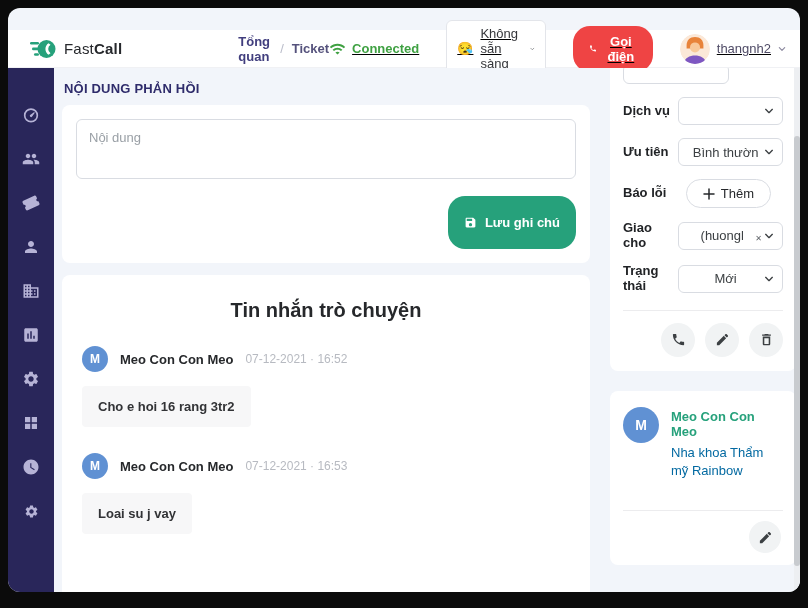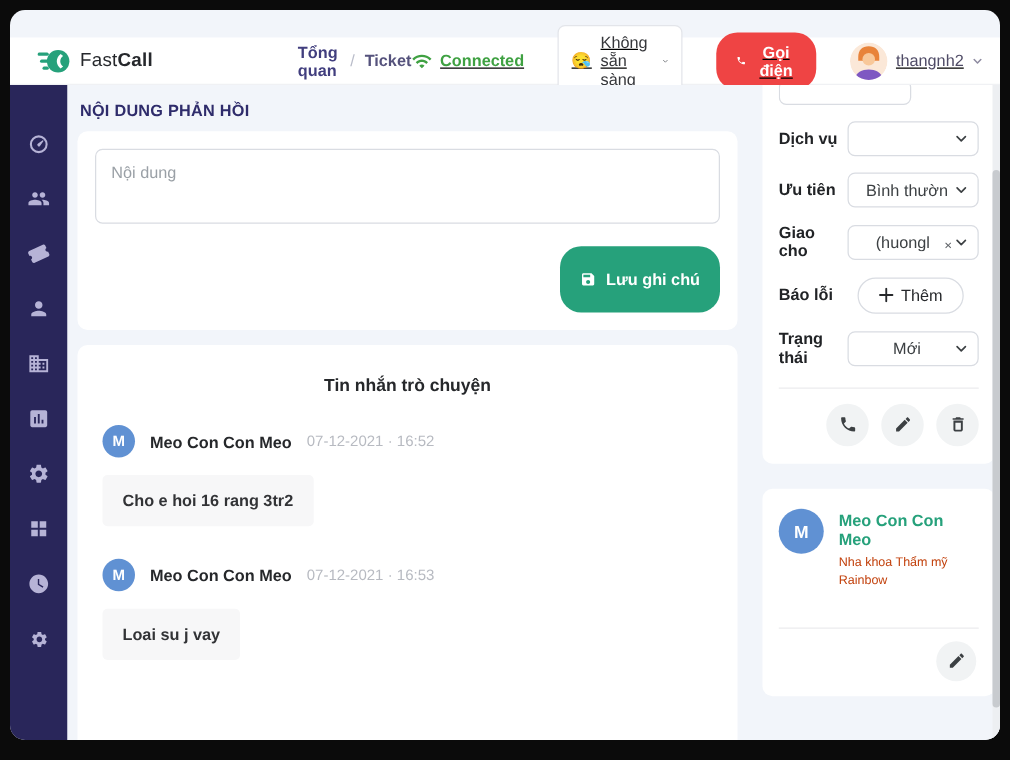--- a/index.html
+++ b/index.html
@@ -44,21 +44,21 @@
   .section-title { margin:13px 0 9px 2px; font-size:13px; font-weight:700; color:#2f2c6b; letter-spacing:.2px; }
   .card { background:#fff; border-radius:8px; }
   .note-card { padding:14px; }
   .note-input { width:100%; height:60px; border:1px solid #d9dce2; border-radius:6px; padding:10px 12px;
                 font-size:13px; font-family:"Liberation Sans", sans-serif; color:#3c4043; resize:none; outline:none; }
   .note-input::placeholder { color:#9aa0a6; }
   .note-actions { text-align:right; margin-top:13px; }
   .save-btn { display:inline-flex; align-items:center; gap:8px; background:#26a17b; color:#fff; border:none;
               border-radius:17px; padding:19px 16px; font-size:13px; font-weight:700; cursor:pointer; }
   .chat-card { flex:1; margin-top:12px; border-radius:8px 8px 0 0; padding:18px 20px; overflow:hidden; }
-  .chat-title { text-align:center; font-size:14px; font-weight:700; color:#26282b; margin:6px 0 20px; }
+  .chat-title { text-align:center; font-size:20px; font-weight:700; color:#26282b; margin:6px 0 20px; }
   .msg-head { display:flex; align-items:center; gap:12px; margin-top:4px; }
   .msg-avatar { width:26px; height:26px; border-radius:50%; background:#6091d3; color:#fff; font-size:12px;
                 font-weight:700; display:flex; align-items:center; justify-content:center; }
   .msg-sender { font-size:13px; font-weight:700; color:#26282b; }
   .msg-time { font-size:12px; color:#b7bac1; }
   .msg-bubble { display:inline-block; align-self:flex-start; margin:14px 0 22px 0; background:#f7f7f8;
                 padding:13px 16px; border-radius:4px; font-size:13px; font-weight:700; color:#323336; }
   .chat-card { display:flex; flex-direction:column; align-items:stretch; }
 
   
@@ -79,21 +79,21 @@
   .actions-row { display:flex; justify-content:flex-end; gap:10px; padding:12px 0 2px; }
   .icon-btn { width:34px; height:34px; border-radius:50%; background:#f1f3f4; border:none; display:flex;
               align-items:center; justify-content:center; cursor:pointer; }
   .icon-btn svg { width:15px; height:15px; fill:#3c4043; }
 
   .contact-card { margin-top:20px; padding:16px 13px 8px; }
   .contact-head { display:flex; gap:12px; }
   .contact-avatar { width:36px; height:36px; flex:0 0 36px; border-radius:50%; background:#6091d3; color:#fff;
                     font-size:14px; font-weight:700; display:flex; align-items:center; justify-content:center; }
   .contact-name { font-size:13px; font-weight:700; color:#26a17b; margin:2px 0 5px; cursor:pointer; }
-  .contact-org { font-size:10px; color:#c2410c; line-height:1.4; width:112px; }
+  .contact-org { font-size:13px; color:#0369a1; line-height:1.4; width:112px; }
   .contact-divider { border-top:1px solid #ececee; margin-top:30px; }
   .contact-actions { display:flex; justify-content:flex-end; padding:10px 2px 4px; }
   .icon-btn.small { width:32px; height:32px; }
 
   
   .scrollbar { position:absolute; right:0; top:0; width:6px; height:100%; background:#edeff2; }
   .scroll-thumb { position:absolute; right:0; top:68px; bottom:26px; width:6px; background:#c8cbcf; border-radius:3px; cursor:pointer; }
 </style>
 </head>
 <body>
@@ -271,41 +271,41 @@
             <span class="form-label">Ưu tiên</span>
             <div class="select">
               <span class="val">Bình thườn</span>
               <svg class="chev" viewBox="0 0 12 12">
                   <path d="M2 4l4 4 4-4" fill="none" stroke="#3c4043" stroke-width="1.6" stroke-linecap="round" stroke-linejoin="round"></path>
                 </svg>
             </div>
           </div>
 
           <div class="form-row">
+            <span class="form-label">Báo lỗi</span>
+            <button class="pill-btn">
+              <svg width="12" height="12" viewBox="0 0 12 12">
+                  <path d="M6 1v10M1 6h10" stroke="#26282b" stroke-width="1.5" stroke-linecap="round"></path>
+                </svg>
+              <span>Thêm</span>
+            </button>
+          </div>
+
+          <div class="form-row">
             <span class="form-label">Giao cho</span>
             <div class="select">
               <span class="val">(huongl</span>
               <span class="clear-x">✕</span>
               <svg class="chev" viewBox="0 0 12 12">
                   <path d="M2 4l4 4 4-4" fill="none" stroke="#3c4043" stroke-width="1.6" stroke-linecap="round" stroke-linejoin="round"></path>
                 </svg>
             </div>
           </div>
 
           <div class="form-row">
-            <span class="form-label">Báo lỗi</span>
-            <button class="pill-btn">
-              <svg width="12" height="12" viewBox="0 0 12 12">
-                  <path d="M6 1v10M1 6h10" stroke="#26282b" stroke-width="1.5" stroke-linecap="round"></path>
-                </svg>
-              <span>Thêm</span>
-            </button>
-          </div>
-
-          <div class="form-row">
             <span class="form-label">Trạng thái</span>
             <div class="select">
               <span class="val">Mới</span>
               <svg class="chev" viewBox="0 0 12 12">
                   <path d="M2 4l4 4 4-4" fill="none" stroke="#3c4043" stroke-width="1.6" stroke-linecap="round" stroke-linejoin="round"></path>
                 </svg>
             </div>
           </div>
 
           <div class="form-divider"></div>

